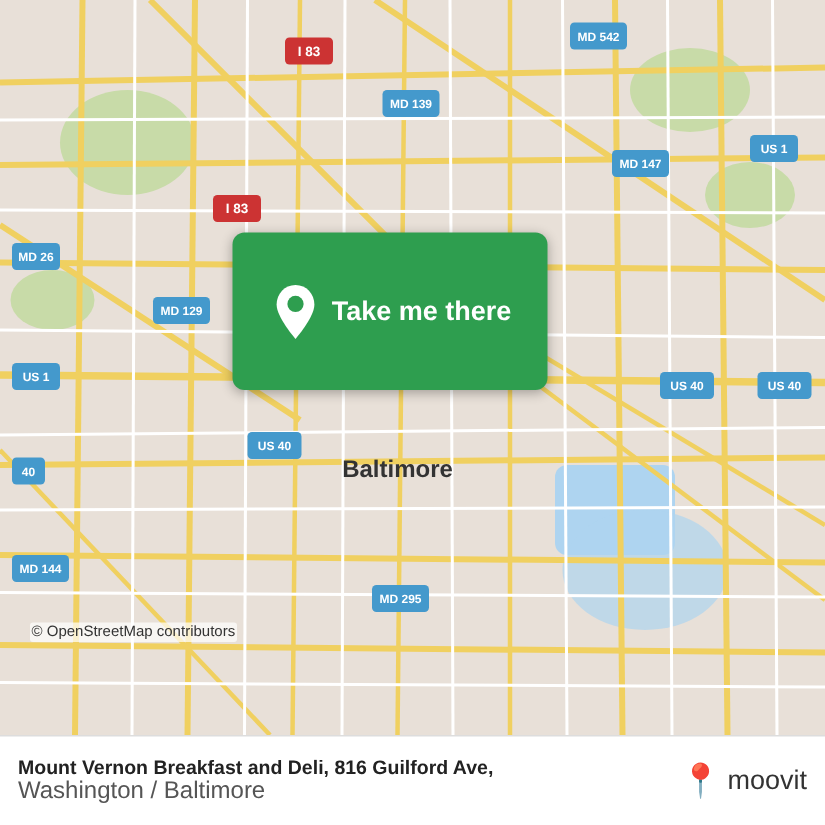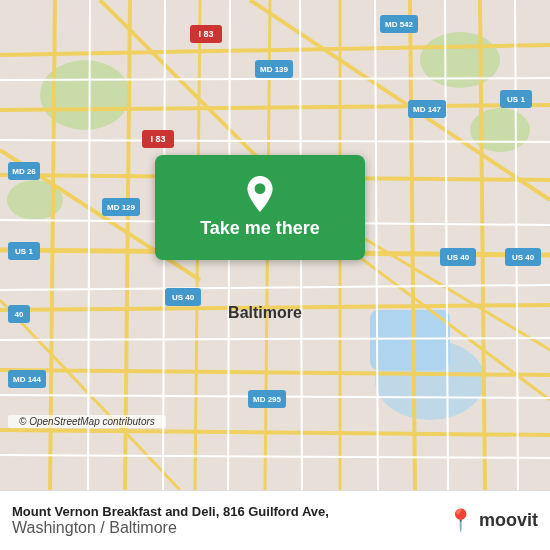--- a/index.html
+++ b/index.html
@@ -27,21 +27,21 @@
     
     #take-me-there-btn {
       position: absolute;
       top: 155px;
       left: 155px;
       width: 210px;
       height: 105px;
       background-color: #2e9e4f;
       border-radius: 8px;
       display: flex;
-      flex-direction: column;
+      flex-direction: row;
       align-items: center;
       justify-content: center;
       cursor: pointer;
       border: none;
       gap: 6px;
       box-shadow: 0 2px 8px rgba(0,0,0,0.3);
     }
     #take-me-there-btn .pin-icon {
       width: 36px;
       height: 36px;
@@ -76,38 +76,37 @@
       font-size: 16px;
       color: #555;
     }
     #moovit-logo {
       display: flex;
       align-items: center;
       gap: 4px;
     }
     #moovit-logo .moovit-text {
       font-size: 18px;
-      font-weight: bold;
+      font-weight: normal;
       color: #333;
     }
     #moovit-logo .moovit-pin {
       font-size: 22px;
       color: #e63030;
     }
     
     #attribution {
       position: absolute;
       bottom: 62px;
-      left: 8px;
+      left: 20px;
       font-size: 10px;
       color: #333;
       background: rgba(255,255,255,0.7);
-      padding: 1px 11px;
+      padding: 1px 1px;
       border-radius: 2px;
-      font-style: italic;
     }
   </style>
 </head>
 <body>
 
 <div id="map-container">
 
   <svg id="map-bg" viewBox="0 0 550 490" xmlns="http://www.w3.org/2000/svg">
 
     <rect width="550" height="490" fill="#e8e0d8"></rect>

